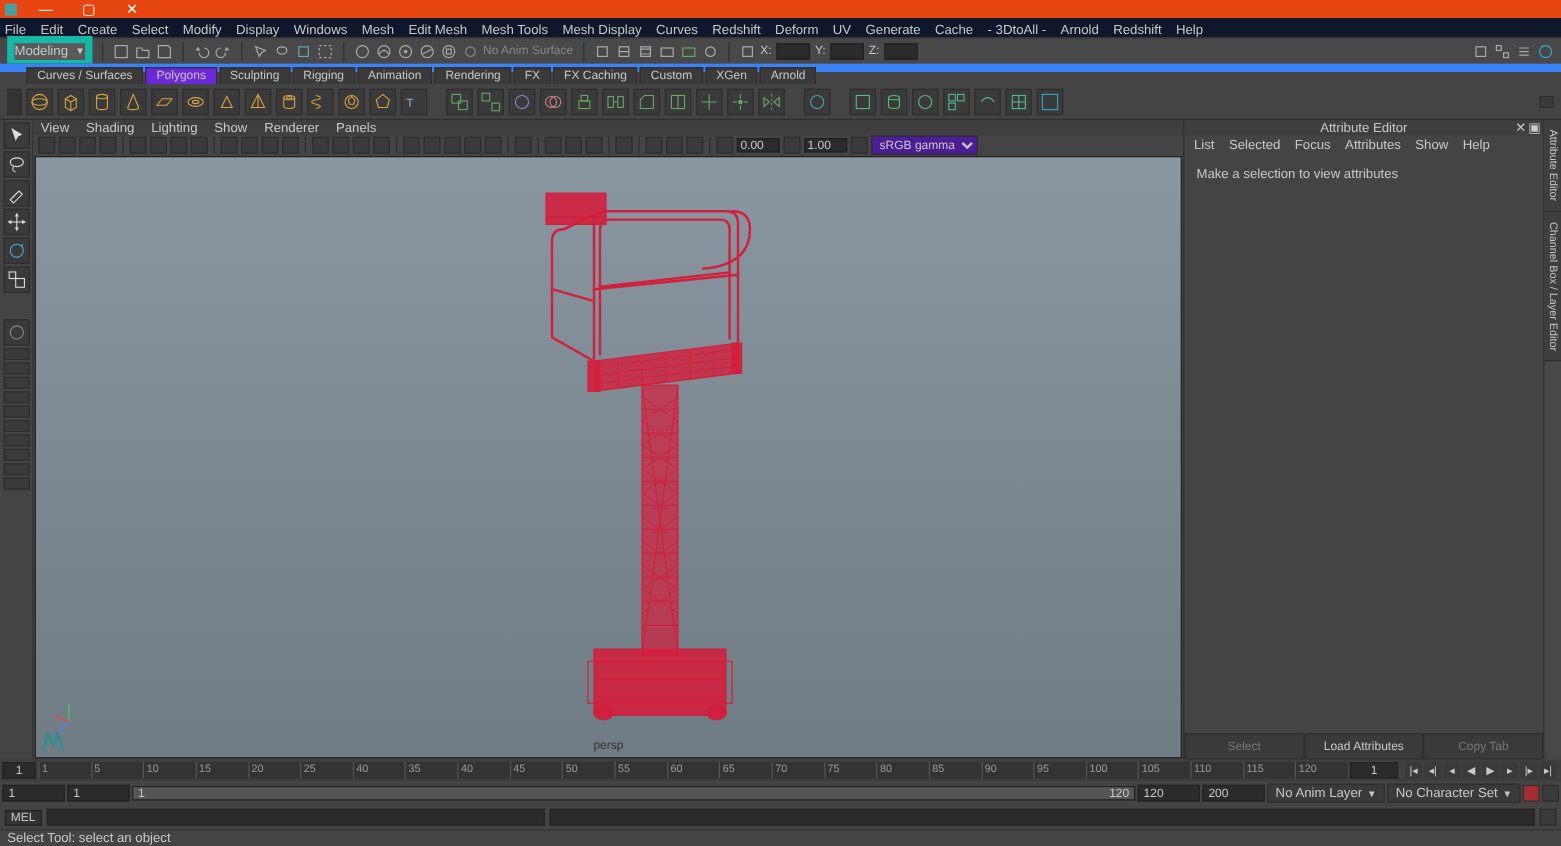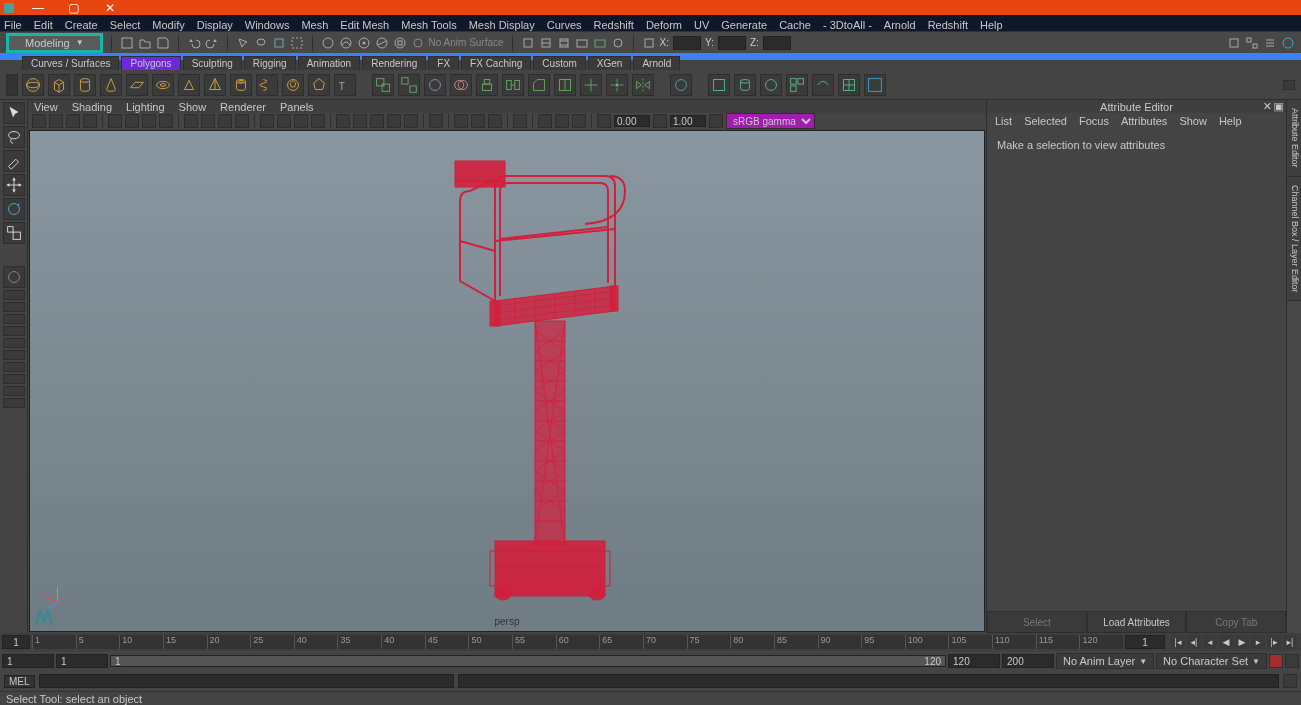--- a/index.html
+++ b/index.html
@@ -7,21 +7,21 @@
 
 .titlebar { background:#e84610; height:15px; display:flex; align-items:center; padding:0 4px; }
 .titlebar .logo { width:10px; height:10px; background:#4aa0a0; margin-right:6px; }
 .titlebar .title { color:#fff; font-size:10px; flex:1; }
 .titlebar .winbtn { width:36px; text-align:center; color:#fff; font-size:12px; cursor:pointer; }
 
 .menubar { background:#0f172a; height:16px; display:flex; align-items:flex-end; padding:0 4px; font-size:10px; }
 .menubar span { margin-right:12px; cursor:pointer; }
 
 .statusline { background:#484848; height:22px; display:flex; align-items:center; padding:0 6px; gap:4px; border-top:1px solid #333;}
-.statusline .sel { background:#5a5a5a; padding:1px 16px; border:3px solid #14b8a6; display:flex; align-items:center; gap:6px;}
+.statusline .sel { background:#5a5a5a; padding:1px 0; border:6px solid #14b8a6; display:flex; align-items:center; gap:6px;}
 .statusline .ic { width:14px; height:14px; display:inline-block; }
 .statusline .sep { width:1px; height:16px; background:#2e2e2e; margin:0 4px; }
 .statusline input { background:#2b2b2b; border:1px solid #222; width:28px; height:14px; color:#c8c8c8; font-size:10px; padding:0 2px;}
 .statusline .live { font-size:10px; }
 
 .shelfTabs { background:#444444; height:17px; display:flex; align-items:flex-end; padding-left:22px; gap:2px; border-top:7px solid #3b82f6;}
 .shelfTabs .tab { background:#3a3a3a; padding:1px 8px; font-size:10px; border:1px solid #2e2e2e; border-bottom:none; cursor:pointer;}
 .shelfTabs .tab.active { background:#6d28d9; }
 
 .shelfRow { background:#444444; height:30px; display:flex; align-items:center; padding:0 6px; gap:4px; border-bottom:1px solid #2e2e2e;}
@@ -35,21 +35,21 @@
 .toolbox .tb.small { height:10px; }
 .toolbox .tspacer { height:18px; }
 
 .viewWrap { flex:1; display:flex; flex-direction:column; background:#444444; }
 .panelMenu { height:13px; background:#3f3f3f; display:flex; align-items:center; padding:0 6px; gap:14px; font-size:10px; }
 .panelMenu span { cursor:pointer; }
 .panelBar { height:16px; background:#444444; display:flex; align-items:center; padding:0 4px; gap:3px;}
 .panelBar .pb { width:14px; height:14px; background:#3a3a3a; border:1px solid #2e2e2e; cursor:pointer;}
 .panelBar .psep { width:1px; height:14px; background:#2e2e2e; margin:0 2px;}
 .panelBar .num { background:#2b2b2b; border:1px solid #222; width:36px; height:12px; font-size:10px; padding:0 2px; display:inline-flex; align-items:center;}
-.panelBar select { background:#a21caf; border:1px solid #2e2e2e; height:16px; font-size:10px; color:#c8c8c8; padding:0 2px;}
+.panelBar select { background:#4c1d95; border:1px solid #2e2e2e; height:16px; font-size:10px; color:#c8c8c8; padding:0 2px;}
 
 .viewport { flex:1; background:linear-gradient(#8a97a0 0%, #6f7c84 100%); position:relative; border:1px solid #222; margin:1px;}
 .viewport .camlabel { position:absolute; bottom:4px; left:50%; transform:translateX(-50%); font-size:10px; color:#333; }
 .axis { position:absolute; left:14px; bottom:14px; width:30px; height:30px; }
 .axis .ax { position:absolute; width:1px; height:14px; left:14px; top:14px; transform-origin:top left; }
 .axis .y { background:#4dcc4d; transform:rotate(180deg);}
 .axis .x { background:#ff4040; transform:rotate(110deg);}
 .axis .z { background:#6080ff; transform:rotate(50deg);}
 .mayaicon { position:absolute; left:4px; bottom:4px; width:20px; height:20px;}
 

